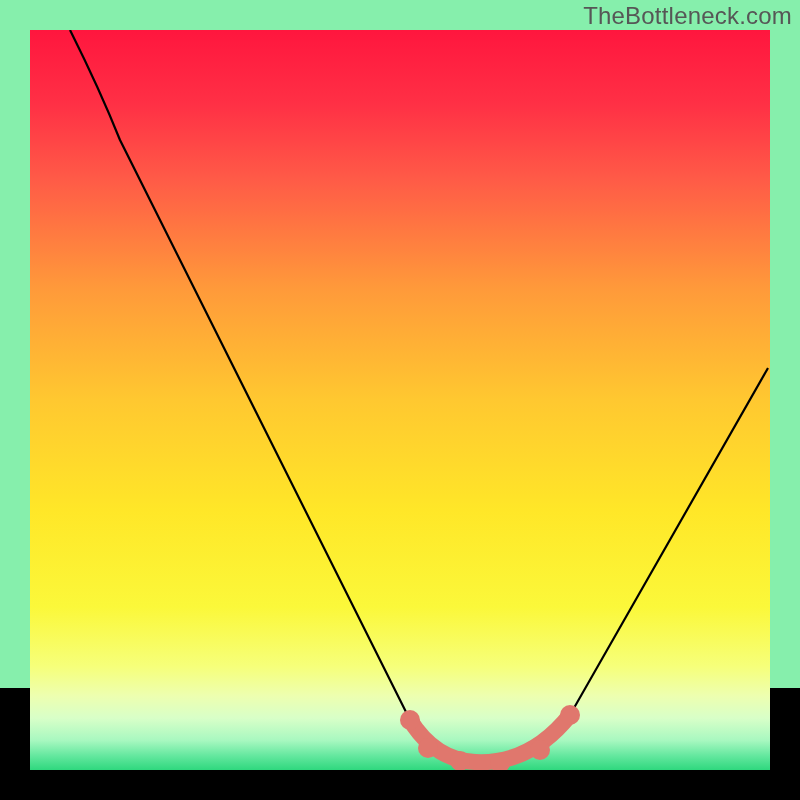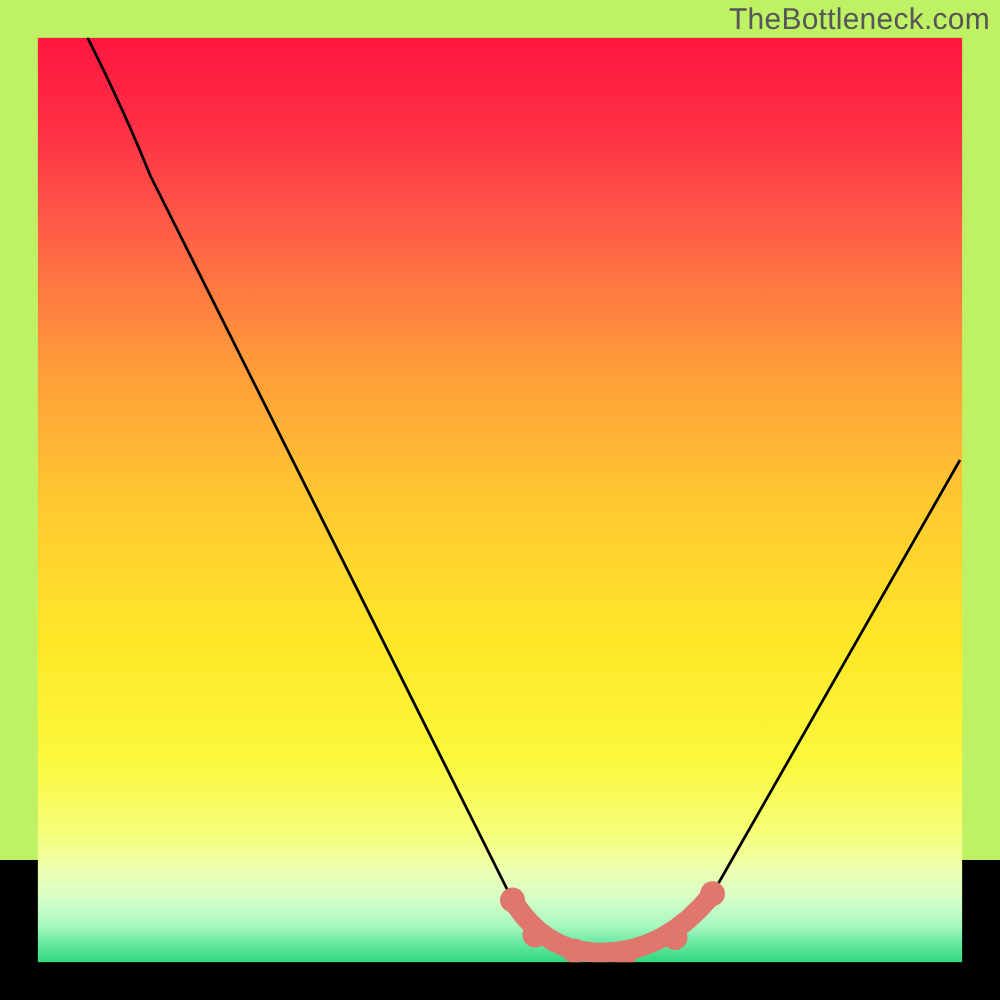--- a/index.html
+++ b/index.html
@@ -1,21 +1,21 @@
 <!DOCTYPE html>
 <html><head>
 <meta charset="utf-8">
 <style>
   * { margin: 0; padding: 0; box-sizing: border-box; }
   html, body { width: 800px; height: 800px; background: #000; overflow: hidden; }
   .container {
     position: relative;
     width: 800px;
     height: 688px;
-    background: #bef264;
+    background: #86efac;
   }
   .watermark {
     position: absolute;
     top: 2px;
     right: 8px;
     font-family: Arial, Helvetica, sans-serif;
     font-size: 24px;
     font-weight: 500;
     color: #565656;
     letter-spacing: 0.2px;

